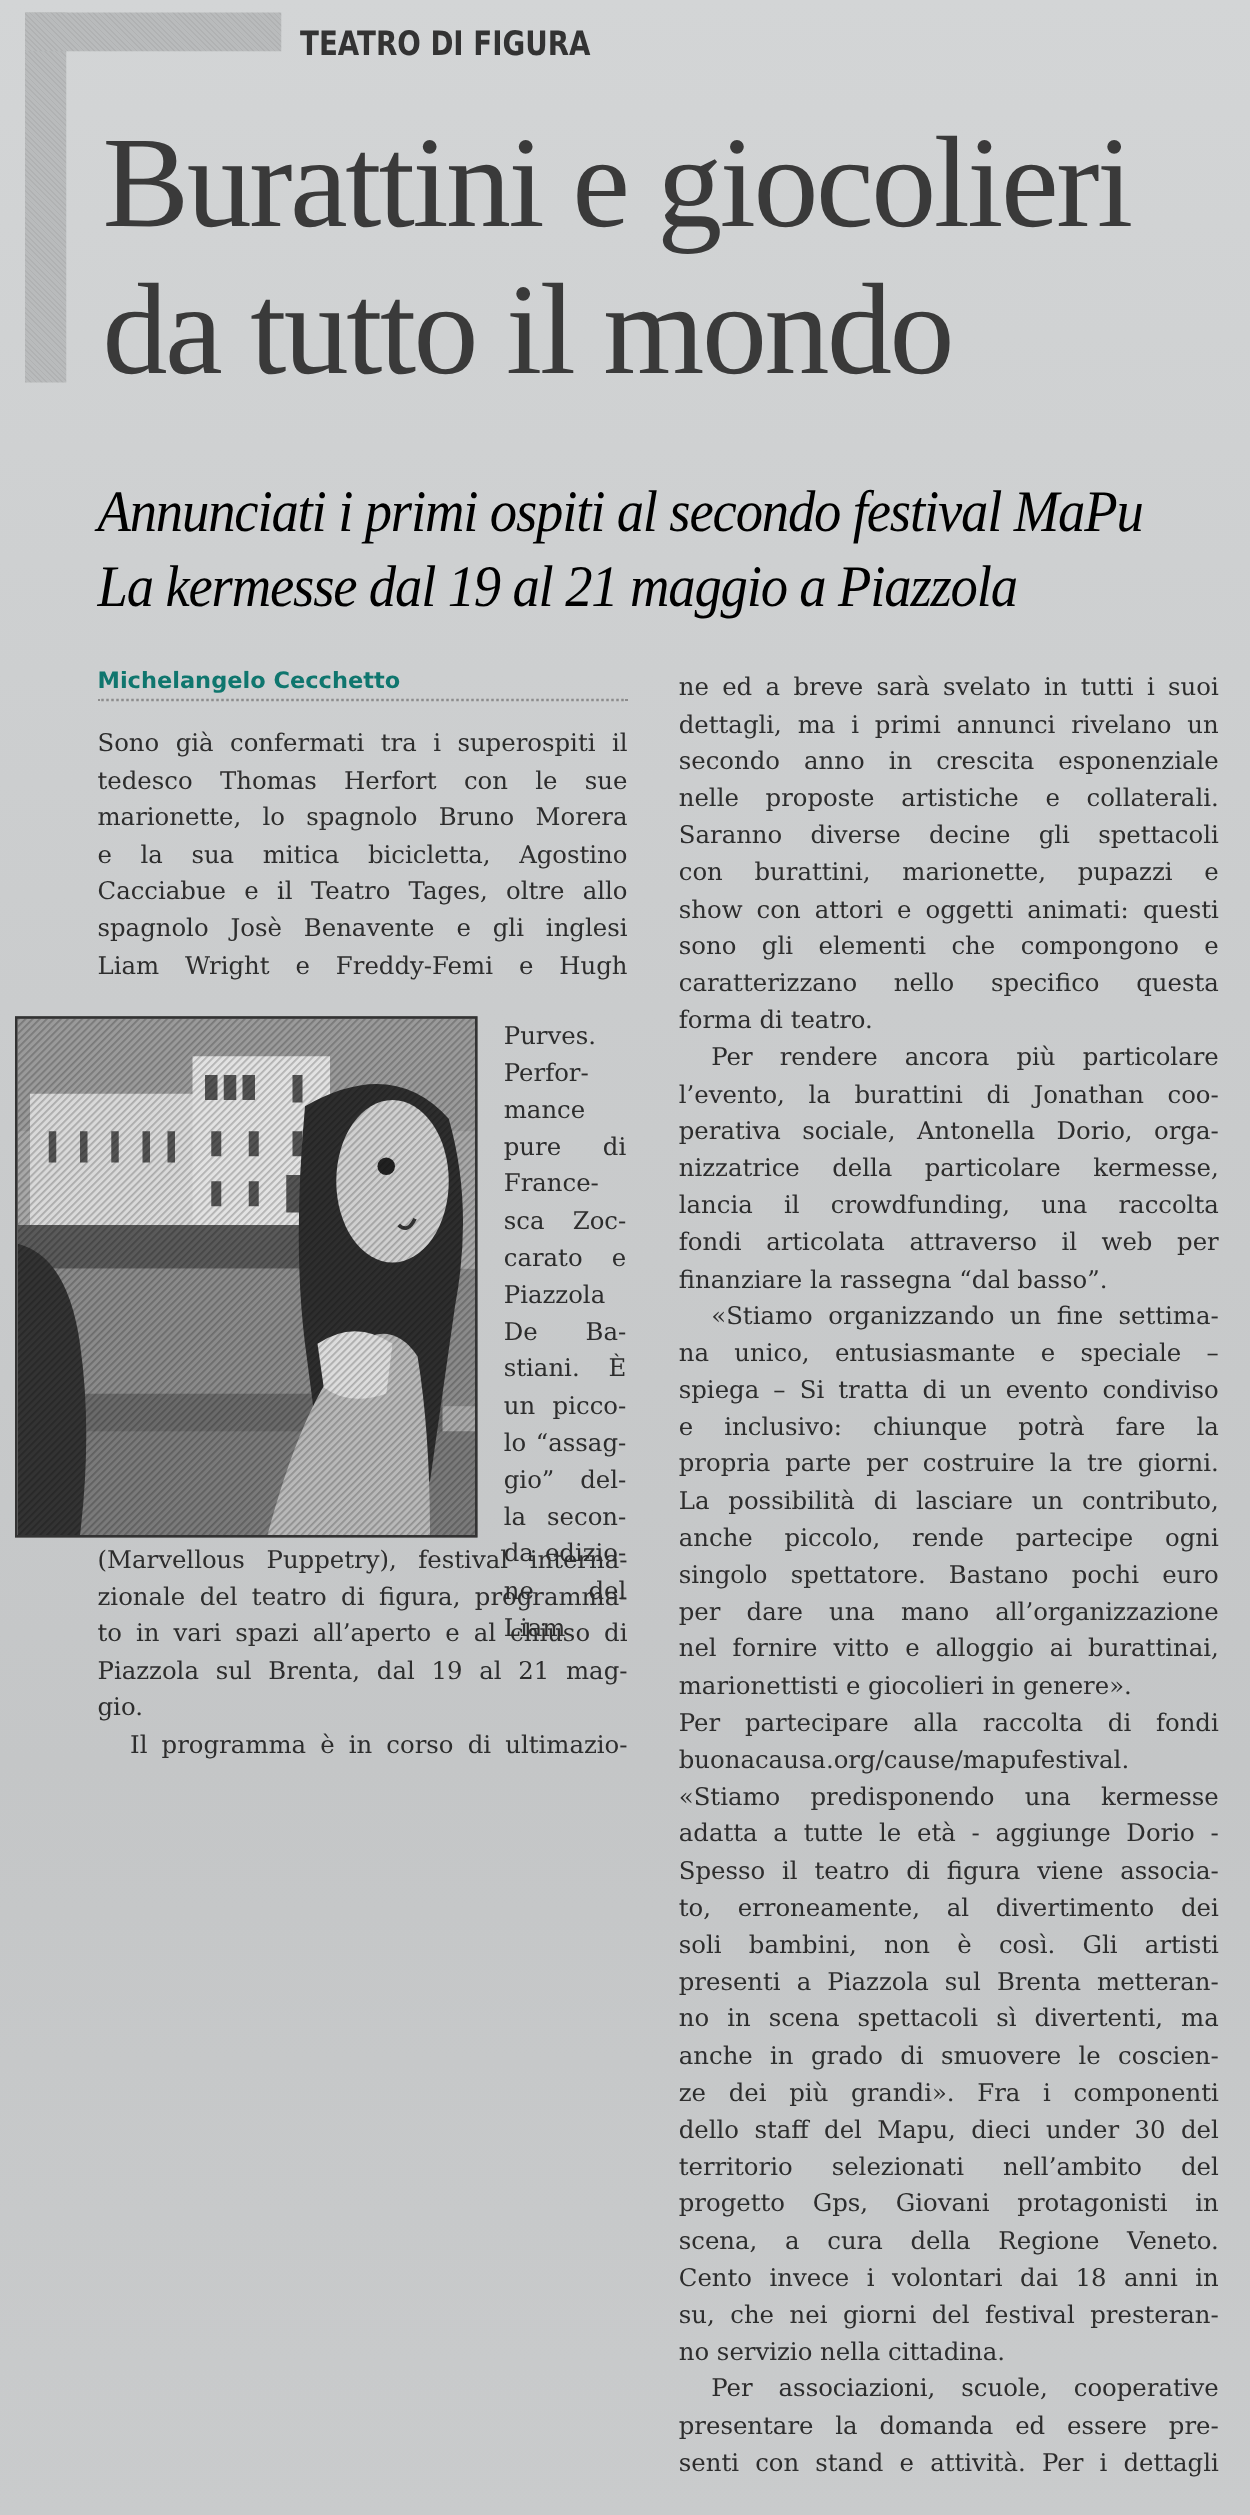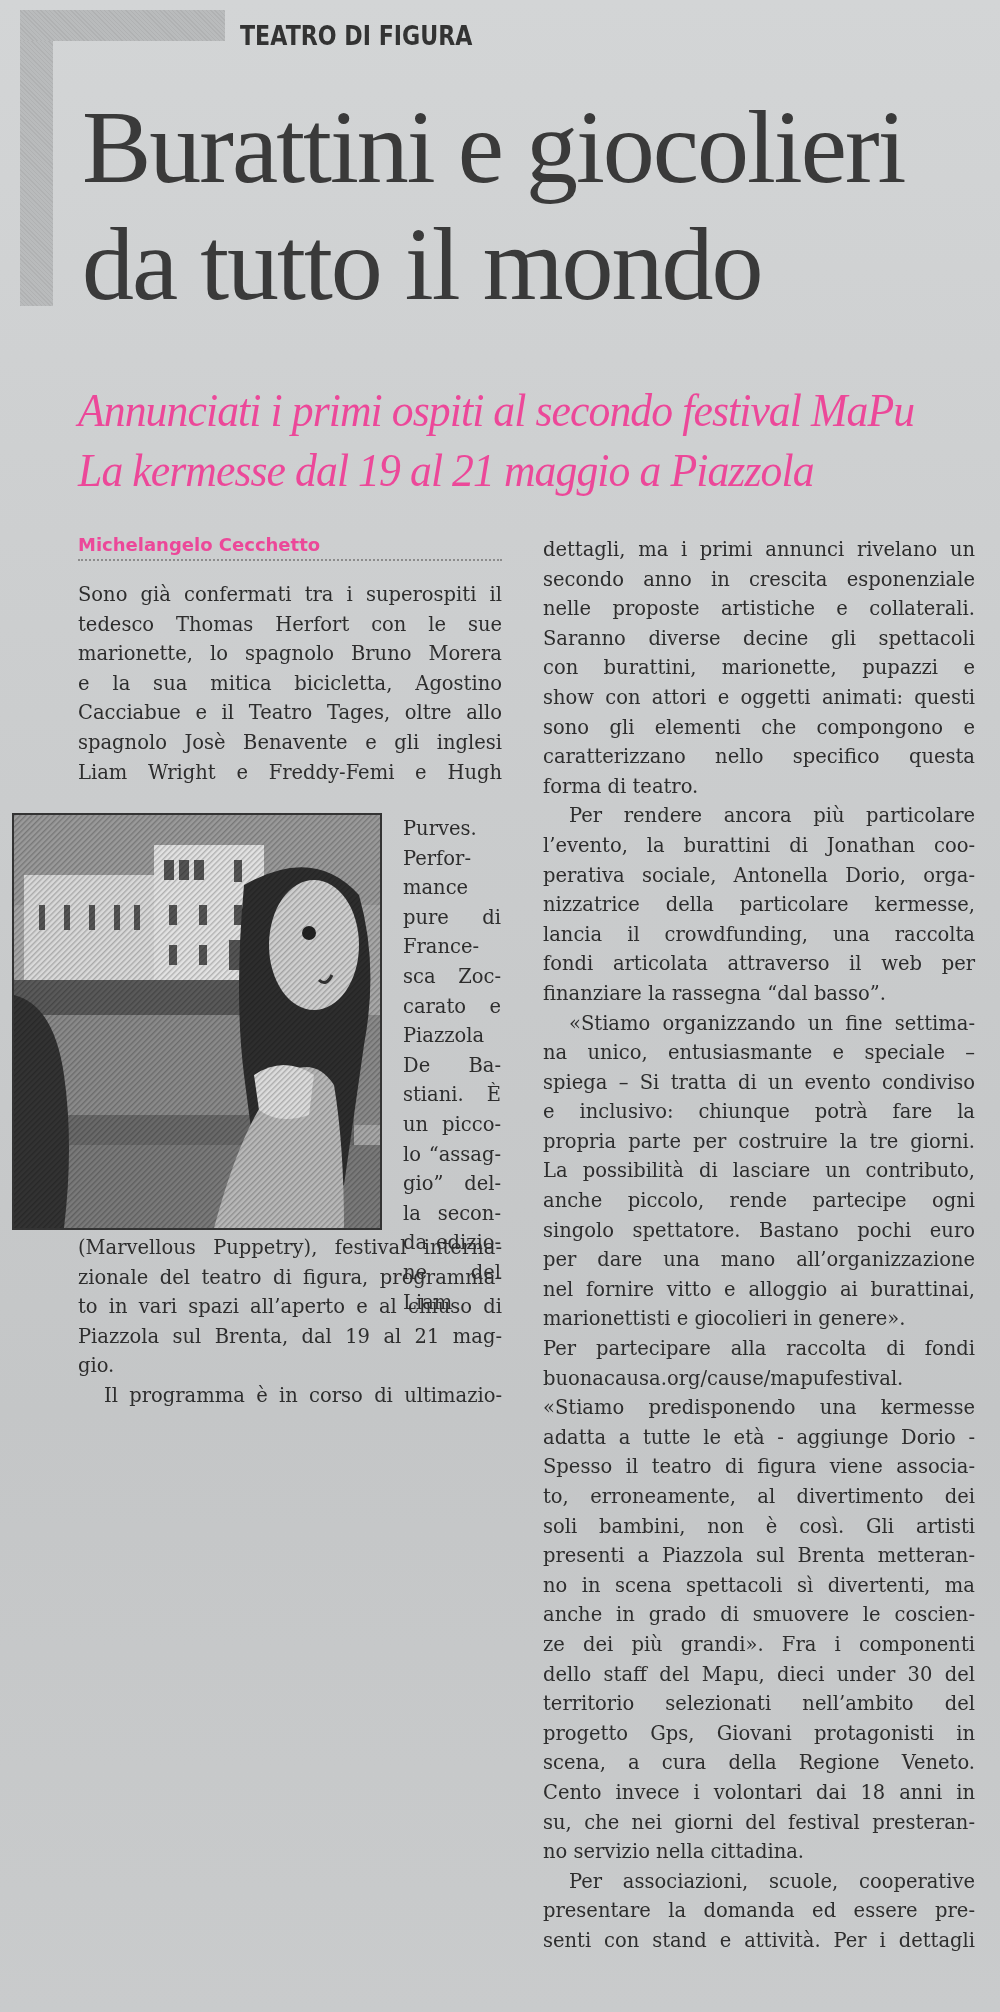--- a/index.html
+++ b/index.html
@@ -12,24 +12,24 @@
   .bracket-v { left:20px; top:10px; width:33px; height:296px; background:#b9bbbc;
     background-image: repeating-linear-gradient(45deg, rgba(0,0,0,0.05) 0 1px, transparent 1px 3px); }
   .bracket-h { left:20px; top:10px; width:205px; height:31px; background:#b9bbbc;
     background-image: repeating-linear-gradient(45deg, rgba(0,0,0,0.05) 0 1px, transparent 1px 3px); }
   .kicker { left:240px; top:20px; font-family:"DejaVu Sans", sans-serif; font-weight:bold;
     font-size:27px; letter-spacing:0px; color:#333; transform:scaleX(0.82); transform-origin:left top; }
   .headline { left:82px; top:88px; width:920px; font-family:"Liberation Serif", serif;
     font-size:104px; line-height:117px; color:#3a3a3a; letter-spacing:-2px; }
   .headline div { white-space:nowrap; }
   .subhead { left:78px; top:380px; width:920px; font-family:"Liberation Serif", serif; font-style:italic;
-    font-size:47px; line-height:60px; color:#ec4899; letter-spacing:-1px; }
+    font-size:47px; line-height:60px; color:#000000; letter-spacing:-1px; }
   .subhead div { white-space:nowrap; transform:scaleX(0.93); transform-origin:left; }
   .byline { left:78px; top:534px; width:424px; font-family:"DejaVu Sans", sans-serif; font-weight:bold;
-    font-size:18px; color:#ec4899; padding-bottom:4px; border-bottom:2px dotted #8c8c8c; }
+    font-size:18px; color:#0f766e; padding-bottom:4px; border-bottom:2px dotted #8c8c8c; }
   .body-text { font-family:"DejaVu Serif", serif; font-size:19.5px; line-height:29.6px; color:#2d2d2d;
     text-align:justify; text-align-last:auto; }
   .col-left { left:78px; top:580px; width:424px; }
   .col-right { left:543px; top:535px; width:432px; }
   .line { display:block; text-align:justify; text-align-last:justify; white-space:nowrap; overflow:visible; }
   .line.last { text-align-last:left; }
   .line.indent { padding-left:26px; }
   .photo { left:12px; top:813px; width:366px; height:413px; border:2px solid #333;
     background:#777; overflow:hidden; }
   .photo svg { display:block; }
@@ -141,20 +141,21 @@
 <div class="abs body-text after-photo">
   <span class="line">(Marvellous Puppetry), festival interna-</span>
   <span class="line">zionale del teatro di figura, programma-</span>
   <span class="line">to in vari spazi all’aperto e al chiuso di</span>
   <span class="line">Piazzola sul Brenta, dal 19 al 21 mag-</span>
   <span class="line last">gio.</span>
   <span class="line indent">Il programma è in corso di ultimazio-</span>
 </div>
 
 <div class="abs body-text col-right" id="rightcol">
+    <span class="line">ne ed a breve sarà svelato in tutti i suoi</span>
     <span class="line">dettagli, ma i primi annunci rivelano un</span>
     <span class="line">secondo anno in crescita esponenziale</span>
     <span class="line">nelle proposte artistiche e collaterali.</span>
     <span class="line">Saranno diverse decine gli spettacoli</span>
     <span class="line">con burattini, marionette, pupazzi e</span>
     <span class="line">show con attori e oggetti animati: questi</span>
     <span class="line">sono gli elementi che compongono e</span>
     <span class="line">caratterizzano nello specifico questa</span>
     <span class="line last">forma di teatro.</span>
     <span class="line indent">Per rendere ancora più particolare</span>

